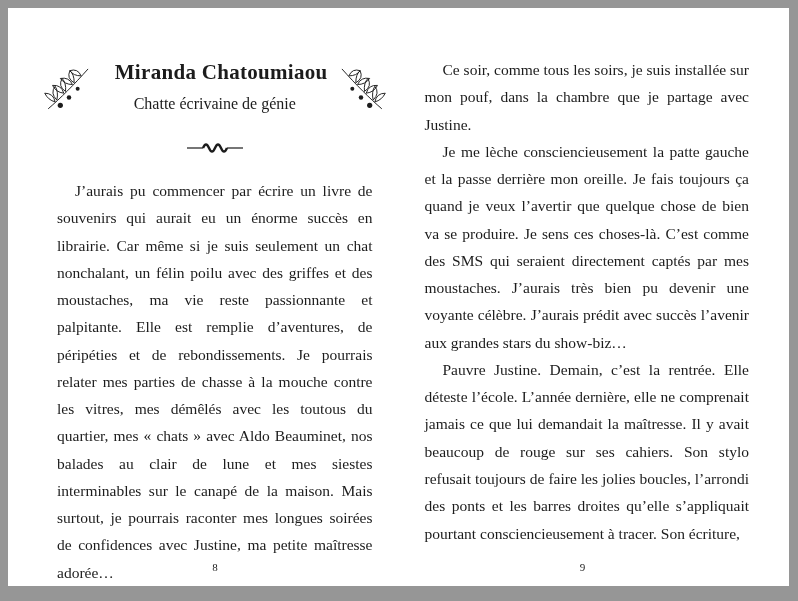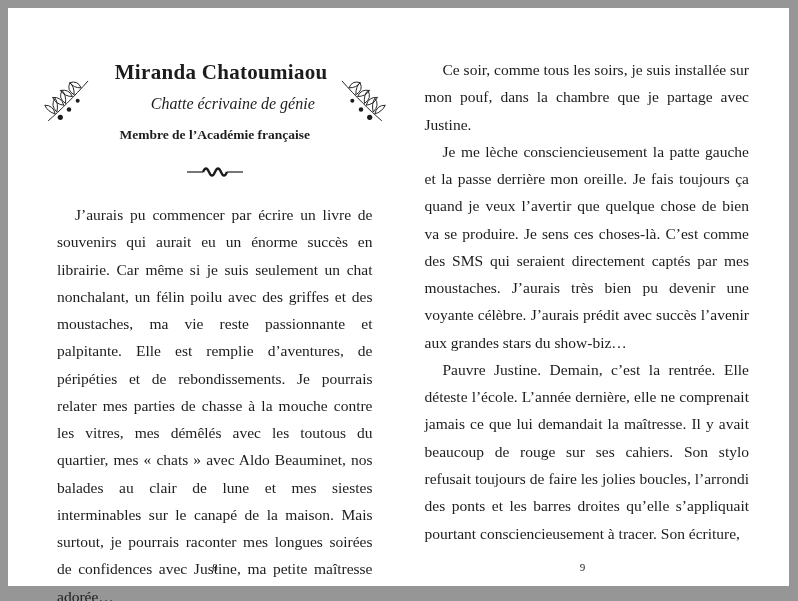--- a/index.html
+++ b/index.html
@@ -47,24 +47,22 @@
     min-width: 200px;
   }
   .author-title {
     font-size: 21px;
     font-weight: bold;
     letter-spacing: 0.3px;
     margin: 0 0 10px 0;
     white-space: nowrap;
   }
   .author-subtitle {
-    font-style: italic;
     font-size: 16px;
-    margin: 0 0 14px 0;
-    text-align: right;
+    margin: 0 0 6px 0;
   }
   .author-affiliation {
     font-weight: bold;
     font-size: 13.5px;
     margin: 0;
   }
   .divider {
     text-align: center;
     margin: 22px 0 18px 0;
   }
@@ -113,21 +111,20 @@
             <circle cx="20" cy="50" r="3"></circle>
             <circle cx="30" cy="41" r="2.6"></circle>
             <circle cx="40" cy="31" r="2.3"></circle>
           </g>
         </svg>
       </span>
 
       <div class="header-text">
         <h1 class="author-title">Miranda Chatoumiaou</h1>
         <p class="author-subtitle">Chatte écrivaine de génie</p>
-        <p class="author-affiliation">Membre de l’Académie française</p>
       </div>
 
       <span class="branch mirrored">
         <svg viewBox="0 0 60 60" width="52" height="54" aria-hidden="true">
           <g fill="none" stroke="#1c1c1c" stroke-width="1.1">
             <path d="M6 54 C 20 42, 36 26, 52 8"></path>
             <path d="M14 46 q -8 -2 -12 -10 q 10 0 12 10 z"></path>
             <path d="M16 44 q 2 -10 -2 -16 q -6 8 2 16 z"></path>
             <path d="M24 36 q -9 -1 -13 -9 q 10 -1 13 9 z"></path>
             <path d="M26 34 q 1 -10 -4 -15 q -5 9 4 15 z"></path>

